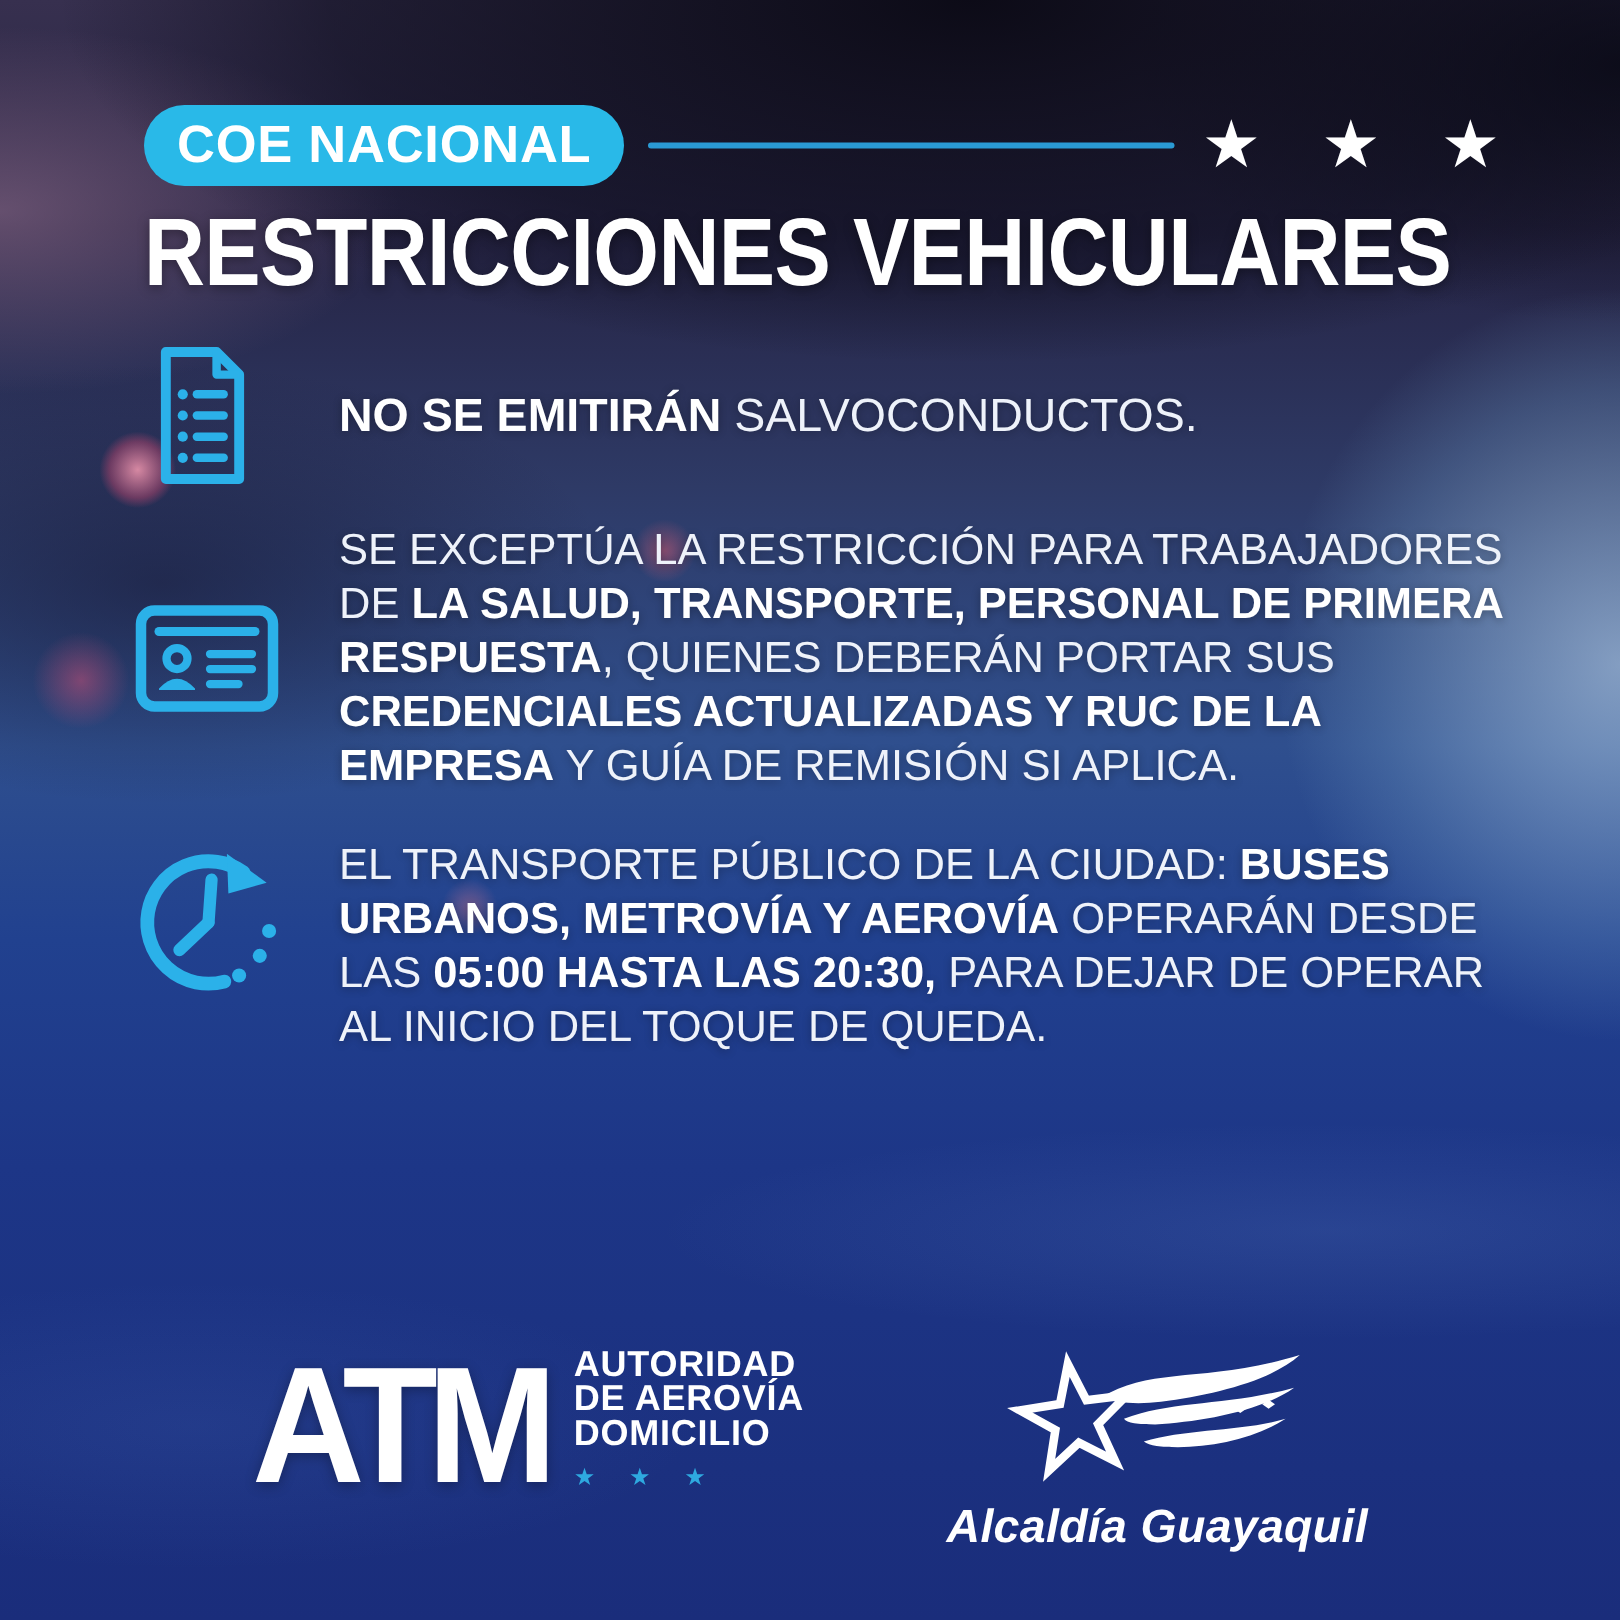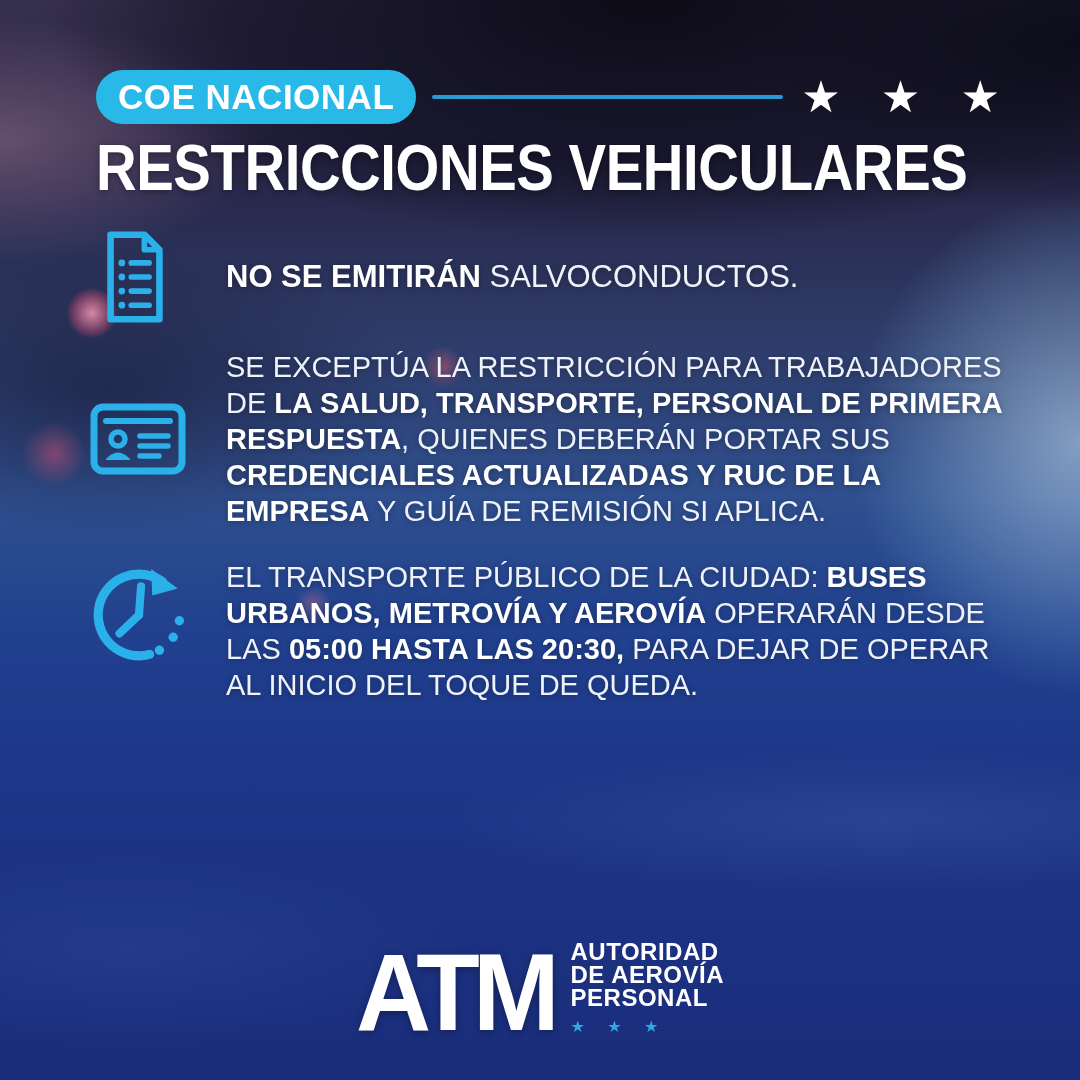--- a/index.html
+++ b/index.html
@@ -145,21 +145,37 @@
 
 
     </main>
 
     <footer>
       <div class="atm">
         <div class="atm-acronym">ATM</div>
         <div class="atm-side">
           <div class="ln">AUTORIDAD</div>
           <div class="ln">DE AEROVÍA</div>
-          <div class="ln">PERSONAL</div>
+          <div class="ln">DOMICILIO</div>
           <div class="atm-stars">★ ★ ★</div>
         </div>
       </div>
 
+      <div class="alcaldia">
+        <svg width="216" height="104" viewBox="0 0 220 110" fill="none">
+          <g transform="rotate(-8 52 58)">
+            <path d="M52,18 L61.4,45.1 L90,45.6 L67.2,62.9 L75.5,90.4 L52,74 L28.5,90.4 L36.8,62.9 L14,45.6 L42.6,45.1 Z" stroke="#fff" stroke-width="6" stroke-linejoin="miter"></path>
+          </g>
+          <path fill="#fff" d="M70,42 C105,20 145,32 210,12 C190,30 150,40 112,45 C96,47 80,46 70,42 Z"></path>
+          <path fill="#fff" d="M86,57 C120,44 160,48 206,35 C182,52 140,59 108,61 C96,61 88,60 86,57 Z"></path>
+          <path fill="#fff" d="M100,73 C130,64 170,66 200,57 C180,70 150,77 124,77 C112,77 104,76 100,73 Z"></path>
+          <g fill="#fff">
+            <path d="M148,49 l4.5,3.2 l-4.5,3.2 l-4.5,-3.2 Z"></path>
+            <path d="M168,46.5 l4.5,3.2 l-4.5,3.2 l-4.5,-3.2 Z"></path>
+            <path d="M188,43.5 l4.5,3.2 l-4.5,3.2 l-4.5,-3.2 Z"></path>
+          </g>
+        </svg>
+        <div class="alc-label">Alcaldía Guayaquil</div>
+      </div>
     </footer>
 
   </div>
 </div>
 
 </body></html>

